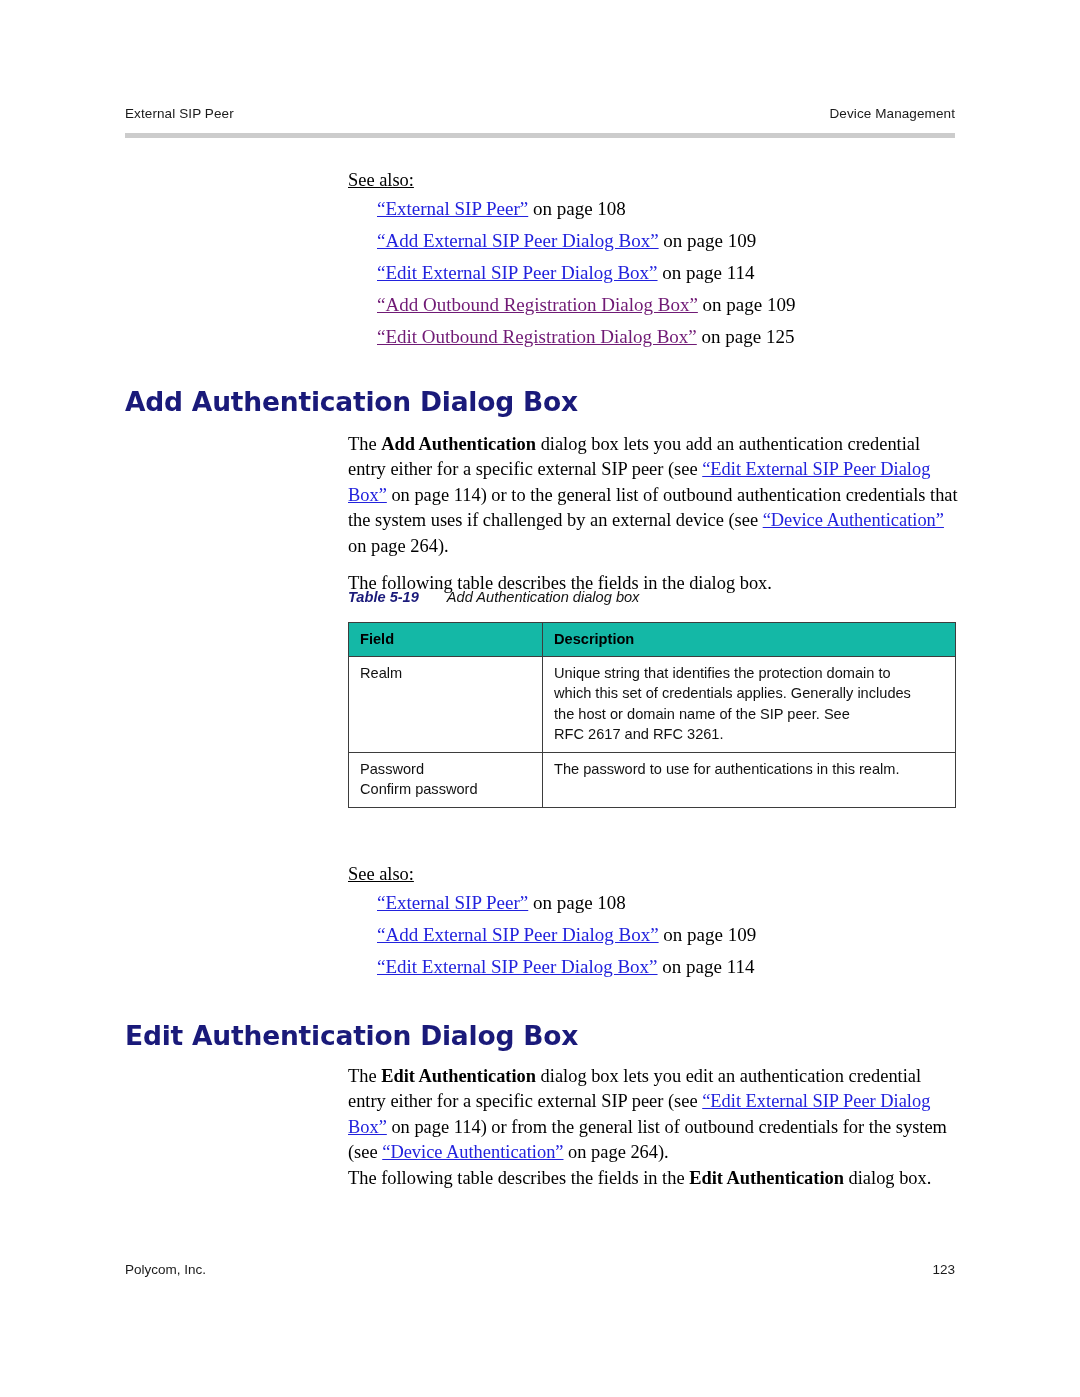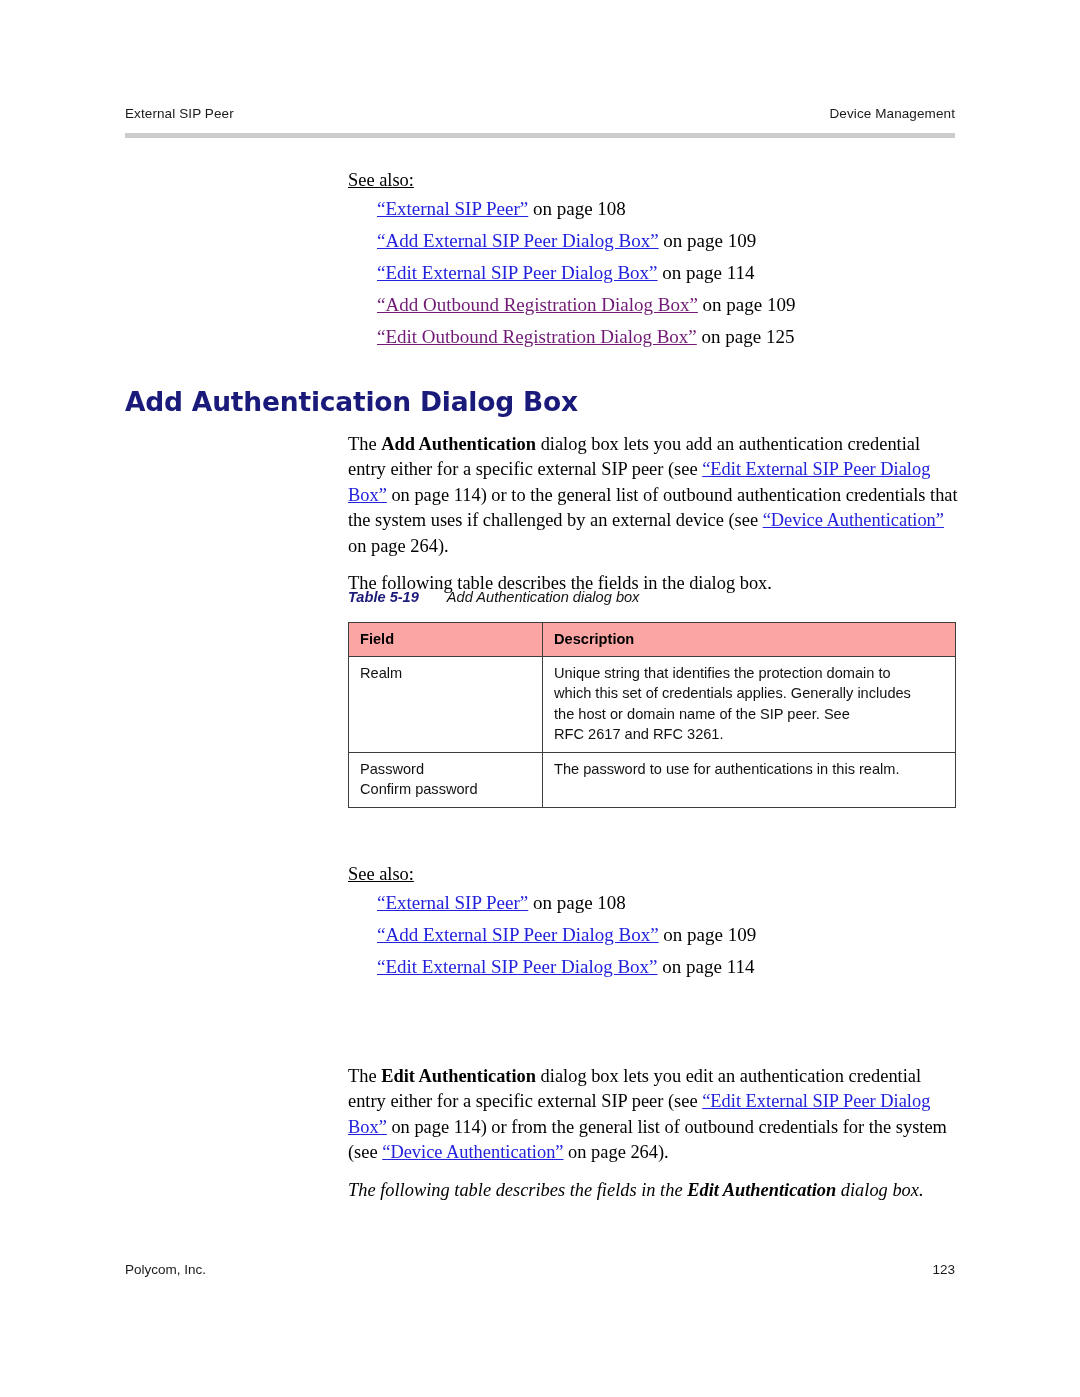--- a/index.html
+++ b/index.html
@@ -124,21 +124,21 @@
   }
   table.fieldtbl th,
   table.fieldtbl td {
     border: 1px solid #3d3d3d;
     text-align: left;
     vertical-align: top;
     padding: 6px 9px 8px 11px;
     line-height: 20.2px;
   }
   table.fieldtbl thead th {
-    background: #fca5a5;
+    background: #14b8a6;
     font-weight: bold;
     padding-bottom: 7px;
     color: #000000;
   }
   table.fieldtbl col.c1 { width: 194px; }
   table.fieldtbl col.c2 { width: 413px; }
   .cell-line { display: block; }
 
   
   .footer {
@@ -224,24 +224,25 @@
 
   <div class="body-col" style="top:862px;">
     <p class="seealso-label">See also:</p>
     <ul class="seealso-list">
       <li><a class="lnk" href="#">“External SIP Peer”</a><span> on page 108</span></li>
       <li><a class="lnk" href="#">“Add External SIP Peer Dialog Box”</a><span> on page 109</span></li>
       <li><a class="lnk" href="#">“Edit External SIP Peer Dialog Box”</a><span> on page 114</span></li>
     </ul>
   </div>
 
+  <h1 class="sect" style="top:1020px;">Edit Authentication Dialog Box</h1>
 
   <div class="body-col" style="top:1064px;">
     <p class="para"><span>The </span><span class="b">Edit Authentication</span><span> dialog box lets you edit an authentication credential entry either for a specific external SIP peer (see </span><a class="lnk" href="#">“Edit External SIP Peer Dialog Box”</a><span> on page 114) or from the general list of outbound credentials for the system (see </span><a class="lnk" href="#">“Device Authentication”</a><span> on page 264).</span></p>
-    <p class="para" style="margin-top:12px;font-style:italic;"><span>The following table describes the fields in the </span><span class="b">Edit Authentication</span><span> dialog box.</span></p>
+    <p class="para" style=""><span>The following table describes the fields in the </span><span class="b">Edit Authentication</span><span> dialog box.</span></p>
   </div>
 
   <div class="footer">
     <span>Polycom, Inc.</span>
     <span>123</span>
   </div>
 
 </div>
 
 </body></html>

